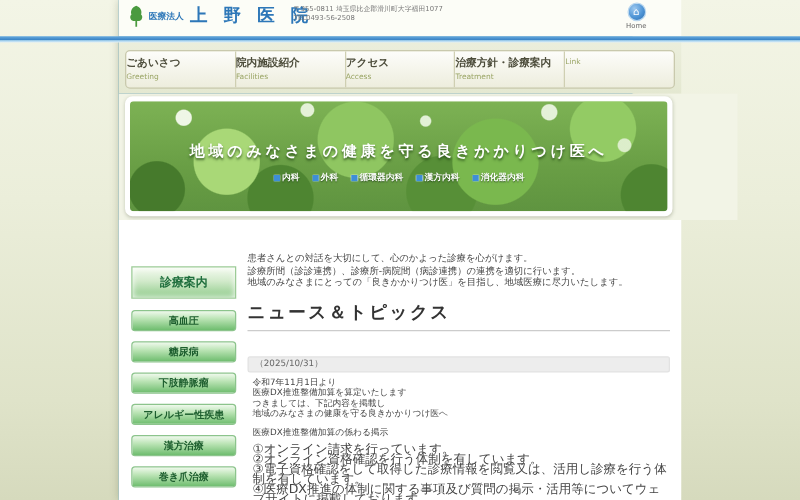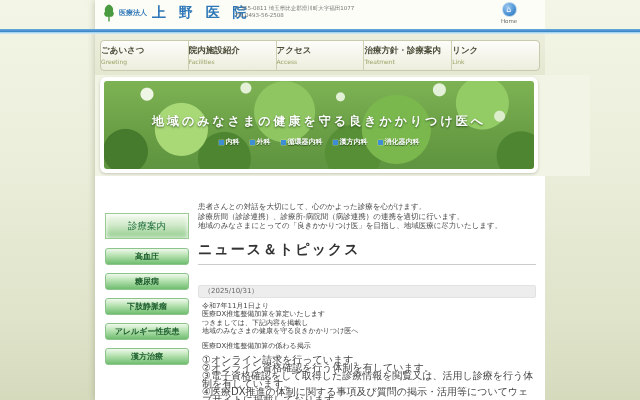--- a/index.html
+++ b/index.html
@@ -61,21 +61,21 @@
   .depts{position:absolute;top:56px;left:0;width:100%;display:flex;
     justify-content:center;gap:10px;}
   .dept{display:flex;align-items:center;gap:2px;color:#fff;font-size:7px;font-weight:bold;
     text-shadow:0 1px 1px rgba(25,60,15,.8);}
   .sq{width:5px;height:5px;background:#3e8ed6;box-shadow:0 0 1px #fff;}
   
   .content{position:absolute;top:176px;left:0;width:450px;height:224px;background:#fff;}
   .sidebar{position:absolute;left:10px;top:37px;width:84px;}
   .btn-main{height:24px;border-radius:0;margin-bottom:9px;cursor:pointer;
     background:linear-gradient(180deg,#f5fbf1 0%,#d2eacb 45%,#8fcb8a 100%);
-    border:1px solid #9ccb96;color:#1e6e3c;font-weight:normal;font-size:9.5px;
+    border:1px solid #9ccb96;color:#1e6e3c;font-weight:bold;font-size:9.5px;
     display:flex;align-items:center;justify-content:center;box-shadow:inset 0 0 5px #fff;}
   .btn{height:15px;border-radius:3px;margin-bottom:8px;cursor:pointer;
     background:linear-gradient(180deg,#eff9ec 0%,#bbe4b5 40%,#6fbd6f 100%);
     border:1px solid #8cc48c;color:#1d5e2e;font-size:8px;font-weight:bold;
     display:flex;align-items:center;justify-content:center;}
   .maincol{position:absolute;left:103px;top:26px;width:338px;}
   .intro{font-size:7.5px;line-height:9.5px;color:#444;}
   .news-title{margin-top:10px;font-size:14px;font-weight:bold;letter-spacing:2px;
     color:#333;padding-bottom:5px;border-bottom:1px solid #ccc;}
   .datebar{margin-top:20px;background:#ededed;border:1px solid #e2e2e2;border-radius:2px;
@@ -119,21 +119,20 @@
       </div>
       <div class="navitem">
         <div class="nav-jp">アクセス</div>
         <div class="nav-en">Access</div>
       </div>
       <div class="navitem">
         <div class="nav-jp">治療方針・診療案内</div>
         <div class="nav-en">Treatment</div>
       </div>
       <div class="navitem">
-        <div class="nav-jp">リンク</div>
         <div class="nav-en">Link</div>
       </div>
     </div>
   </div>
 
   <div class="herozone">
     <div class="herocard">
       <div class="photo">
         <div class="catch">地域のみなさまの健康を守る良きかかりつけ医へ</div>
         <div class="depts">
@@ -164,20 +163,21 @@
 
   <div class="content">
 
     <div class="sidebar">
       <div class="btn-main">診療案内</div>
       <div class="btn">高血圧</div>
       <div class="btn">糖尿病</div>
       <div class="btn">下肢静脈瘤</div>
       <div class="btn">アレルギー性疾患</div>
       <div class="btn">漢方治療</div>
+      <div class="btn">巻き爪治療</div>
     </div>
 
     <div class="maincol">
       <div class="intro">
         <div>患者さんとの対話を大切にして、心のかよった診療を心がけます。</div>
         <div>診療所間（診診連携）、診療所-病院間（病診連携）の連携を適切に行います。</div>
         <div>地域のみなさまにとっての「良きかかりつけ医」を目指し、地域医療に尽力いたします。</div>
       </div>
 
       <div class="news-title">ニュース＆トピックス</div>

